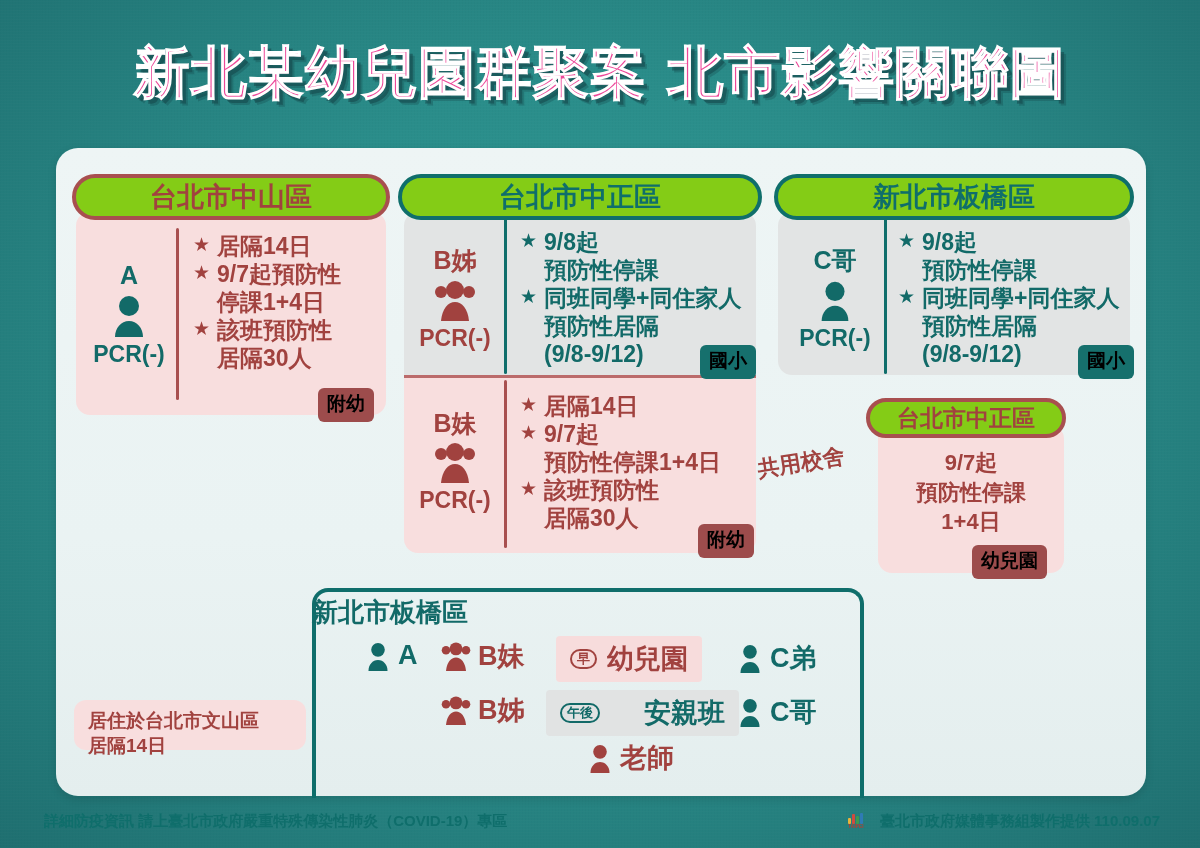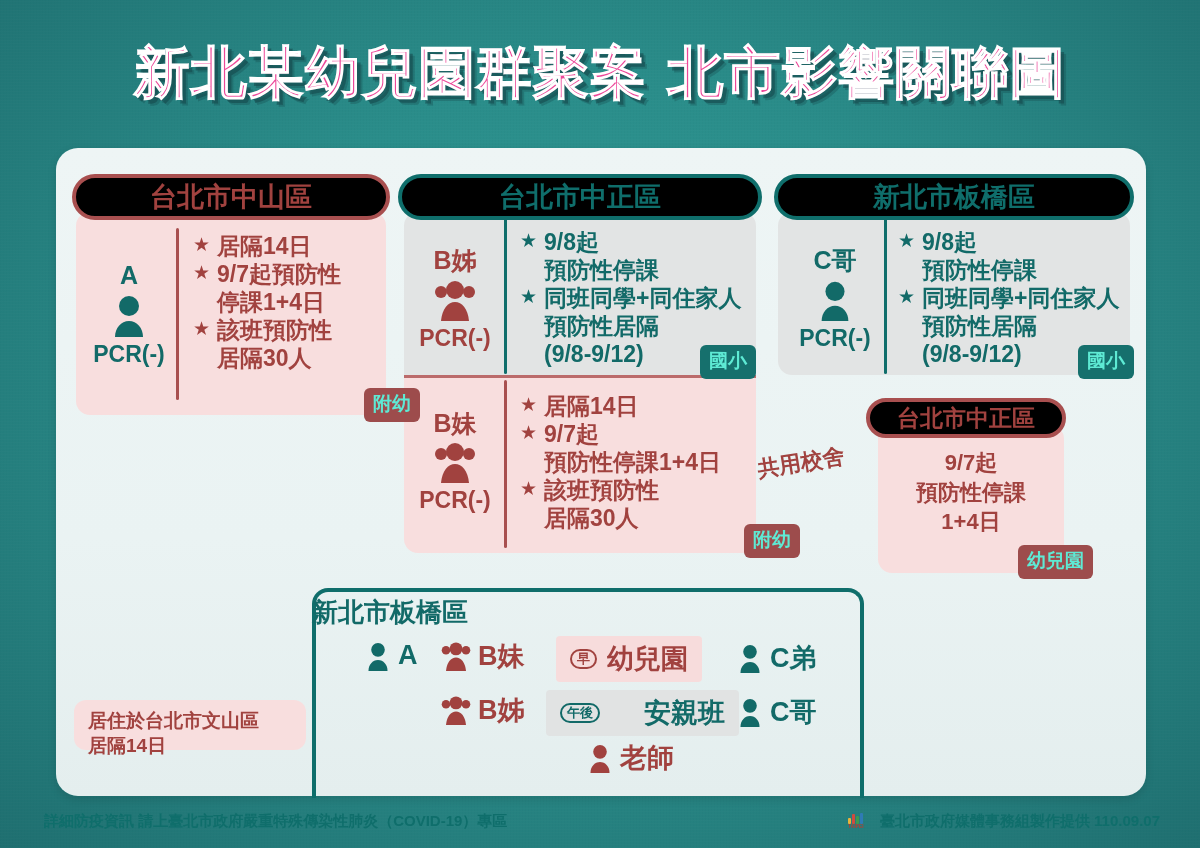--- a/index.html
+++ b/index.html
@@ -47,21 +47,21 @@
     left: 56px; top: 148px;
     width: 1090px; height: 648px;
     background: linear-gradient(180deg, #eef5f5 0%, #eaf3f3 60%, #e4eeee 100%);
     border-radius: 22px;
     box-shadow: 0 3px 10px rgba(0,0,0,.12);
   }
 
   
   .pill {
     position: absolute;
-    background: #000000;
+    background: #84cc16;
     border-radius: 999px;
     display: flex; align-items: center; justify-content: center;
     font-weight: bold;
     z-index: 6;
   }
   .pill.red   { border: 4px solid #a84f4f; color: #a1423f; }
   .pill.teal  { border: 4px solid #0f6e6b; color: #0f6e6b; }
 
   
   .box { position: absolute; border-radius: 14px; }
@@ -94,25 +94,25 @@
     font-weight: bold; font-size: 23px; line-height: 1.22;
     white-space: nowrap;
   }
   .bullet-line .star { width: 24px; flex: 0 0 24px; font-size: 19px; line-height: 1.35; }
   .bullet-line.cont .star { visibility: hidden; }
 
   
   .badge {
     position: absolute;
     border-radius: 6px;
-    color: #5eead4; font-weight: bold; font-size: 19px;
+    color: #000000; font-weight: bold; font-size: 19px;
     padding: 3px 9px 5px;
     z-index: 7;
   }
-  .badge.red  { background: #9d4c4c; margin-left: 46px; }
+  .badge.red  { background: #9d4c4c; }
   .badge.teal { background: #16706d; }
 
   
   .bq-box {
     position: absolute;
     left: 312px; top: 588px; width: 552px; height: 210px;
     border: 4px solid #0f6e6b;
     border-bottom: none;
     border-radius: 16px 16px 0 0;
     z-index: 3;

